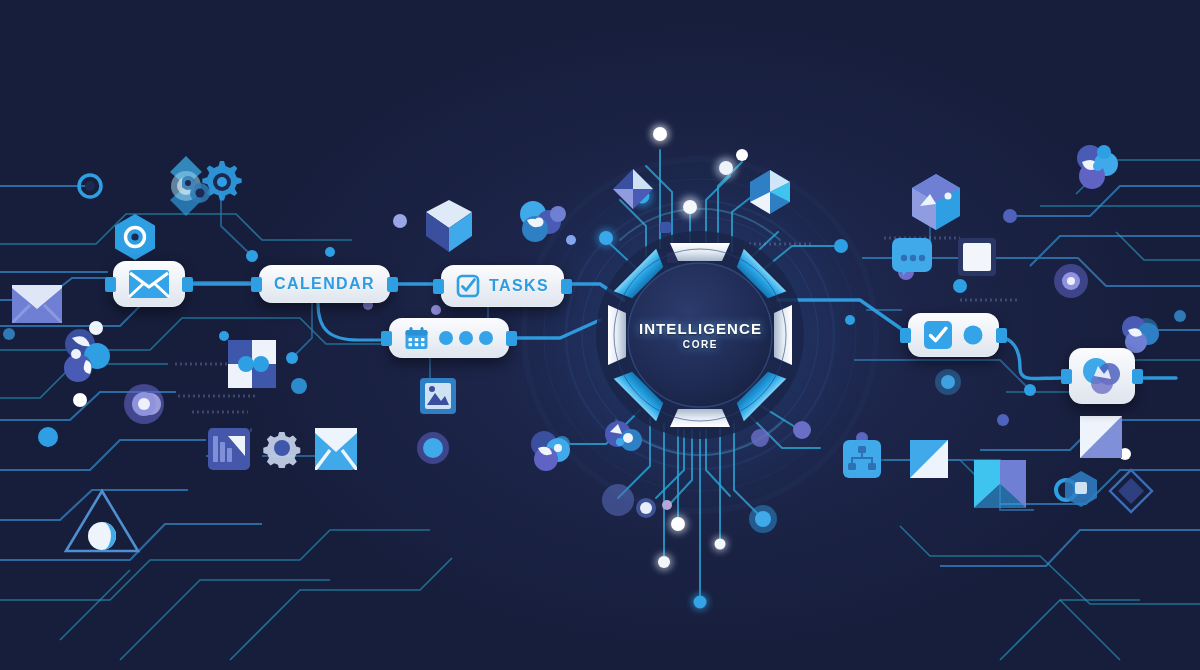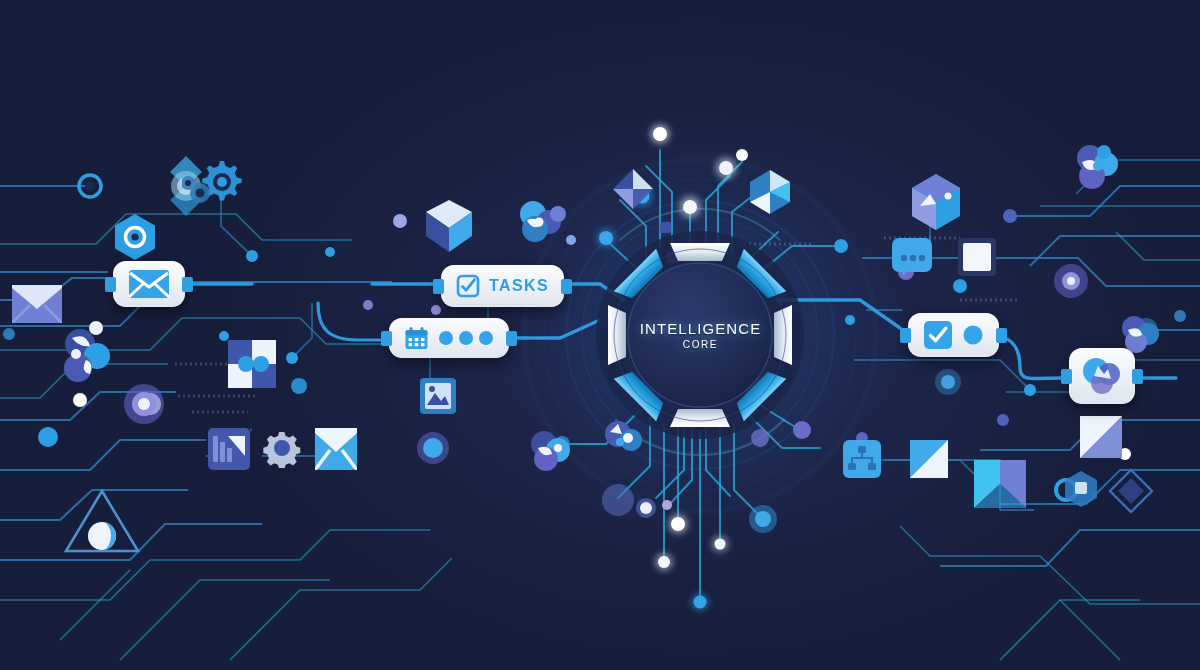--- a/index.html
+++ b/index.html
@@ -60,21 +60,21 @@
   #core {
     position: absolute; left: 608px; top: 243px;
     width: 185px; height: 185px; z-index: 8;
   }
   #core-label {
     position: absolute; left: 0; top: 0; width: 185px; height: 185px;
     display: flex; flex-direction: column; align-items: center; justify-content: center;
     gap: 1px; pointer-events: none;
   }
   #core-label span {
-    color: #ffffff; font-weight: 400; font-size: 15px; letter-spacing: 1.1px;
+    color: #ffffff; font-weight: 700; font-size: 15px; letter-spacing: 1.1px;
     text-shadow: 0 0 10px rgba(120,200,255,.85), 0 1px 2px rgba(0,0,0,.8);
     line-height: 1.18;
   }
   #core-label span.l2 { font-size: 10px; letter-spacing: 1.6px; }
 
   
   .deco { position: absolute; z-index: 4; }
 </style>
 </head>
 <body>
@@ -348,20 +348,23 @@
   </div>
 
   <div class="node" id="node-mail">
     <svg class="ico" width="42" height="30" viewBox="0 0 42 30">
       <rect x="1" y="1" width="40" height="28" rx="3" fill="#34a3e8"></rect>
       <path d="M2 4 L21 18 L40 4" fill="none" stroke="#ffffff" stroke-width="3.4" stroke-linejoin="round"></path>
       <path d="M2 27 L15 15 M40 27 L27 15" stroke="#ffffff" stroke-width="3" stroke-linecap="round"></path>
     </svg>
   </div>
 
+  <div class="node" id="node-calendar">
+    <span class="lbl">CALENDAR</span>
+  </div>
 
   <div class="node" id="node-tasks">
     <svg class="ico" width="24" height="24" viewBox="0 0 24 24">
       <rect x="2" y="2" width="20" height="20" rx="4" fill="none" stroke="#2f9fe4" stroke-width="2.6"></rect>
       <path d="M6.5 12.5 L10.2 16.2 L18.5 5.6" fill="none" stroke="#2f9fe4" stroke-width="2.8" stroke-linecap="round" stroke-linejoin="round"></path>
     </svg>
     <span class="lbl">TASKS</span>
   </div>
 
   <div class="node" id="node-events">

